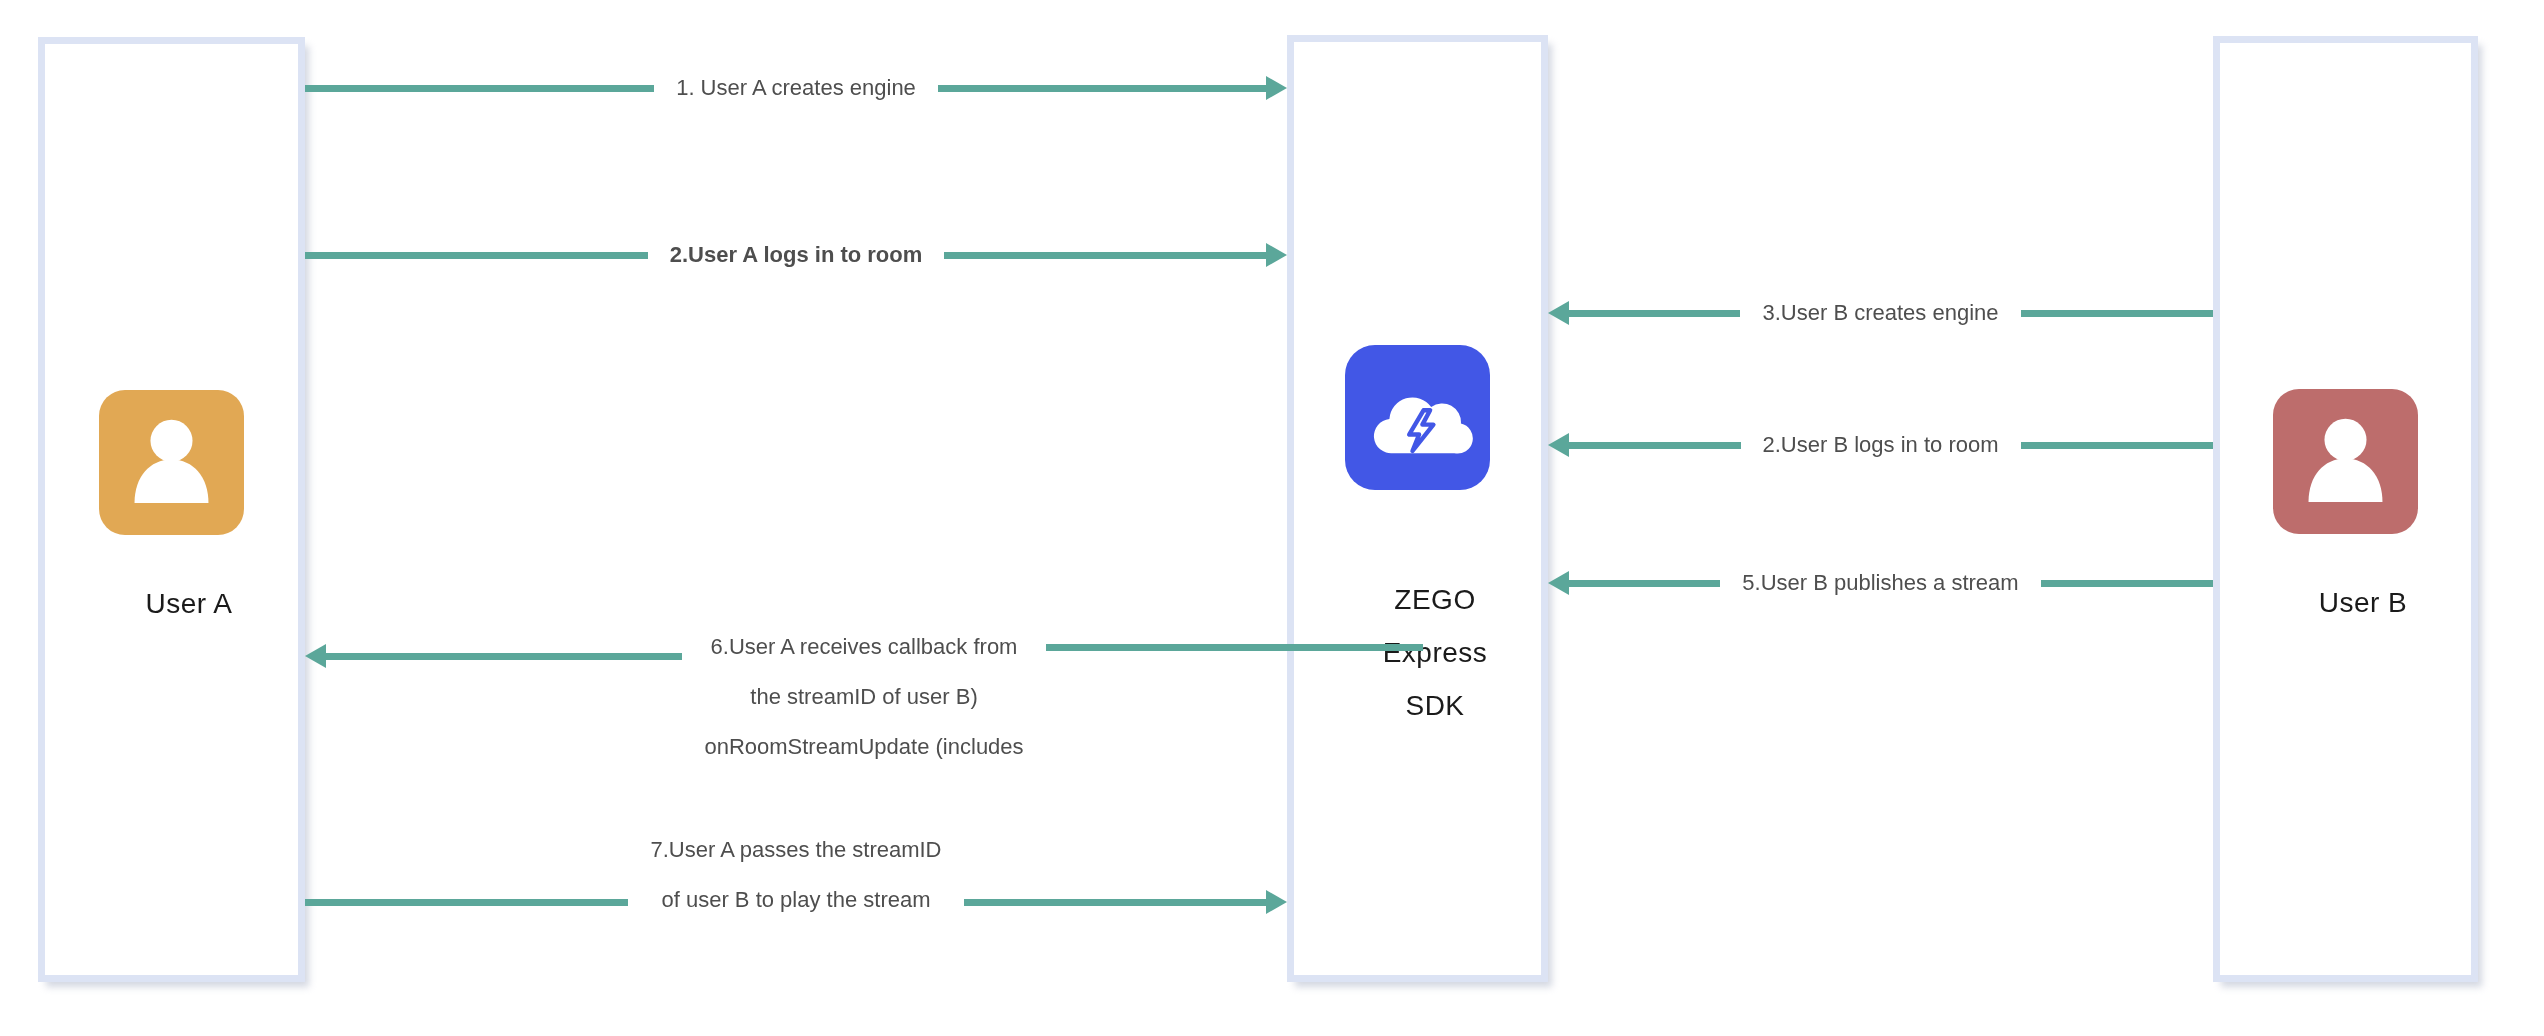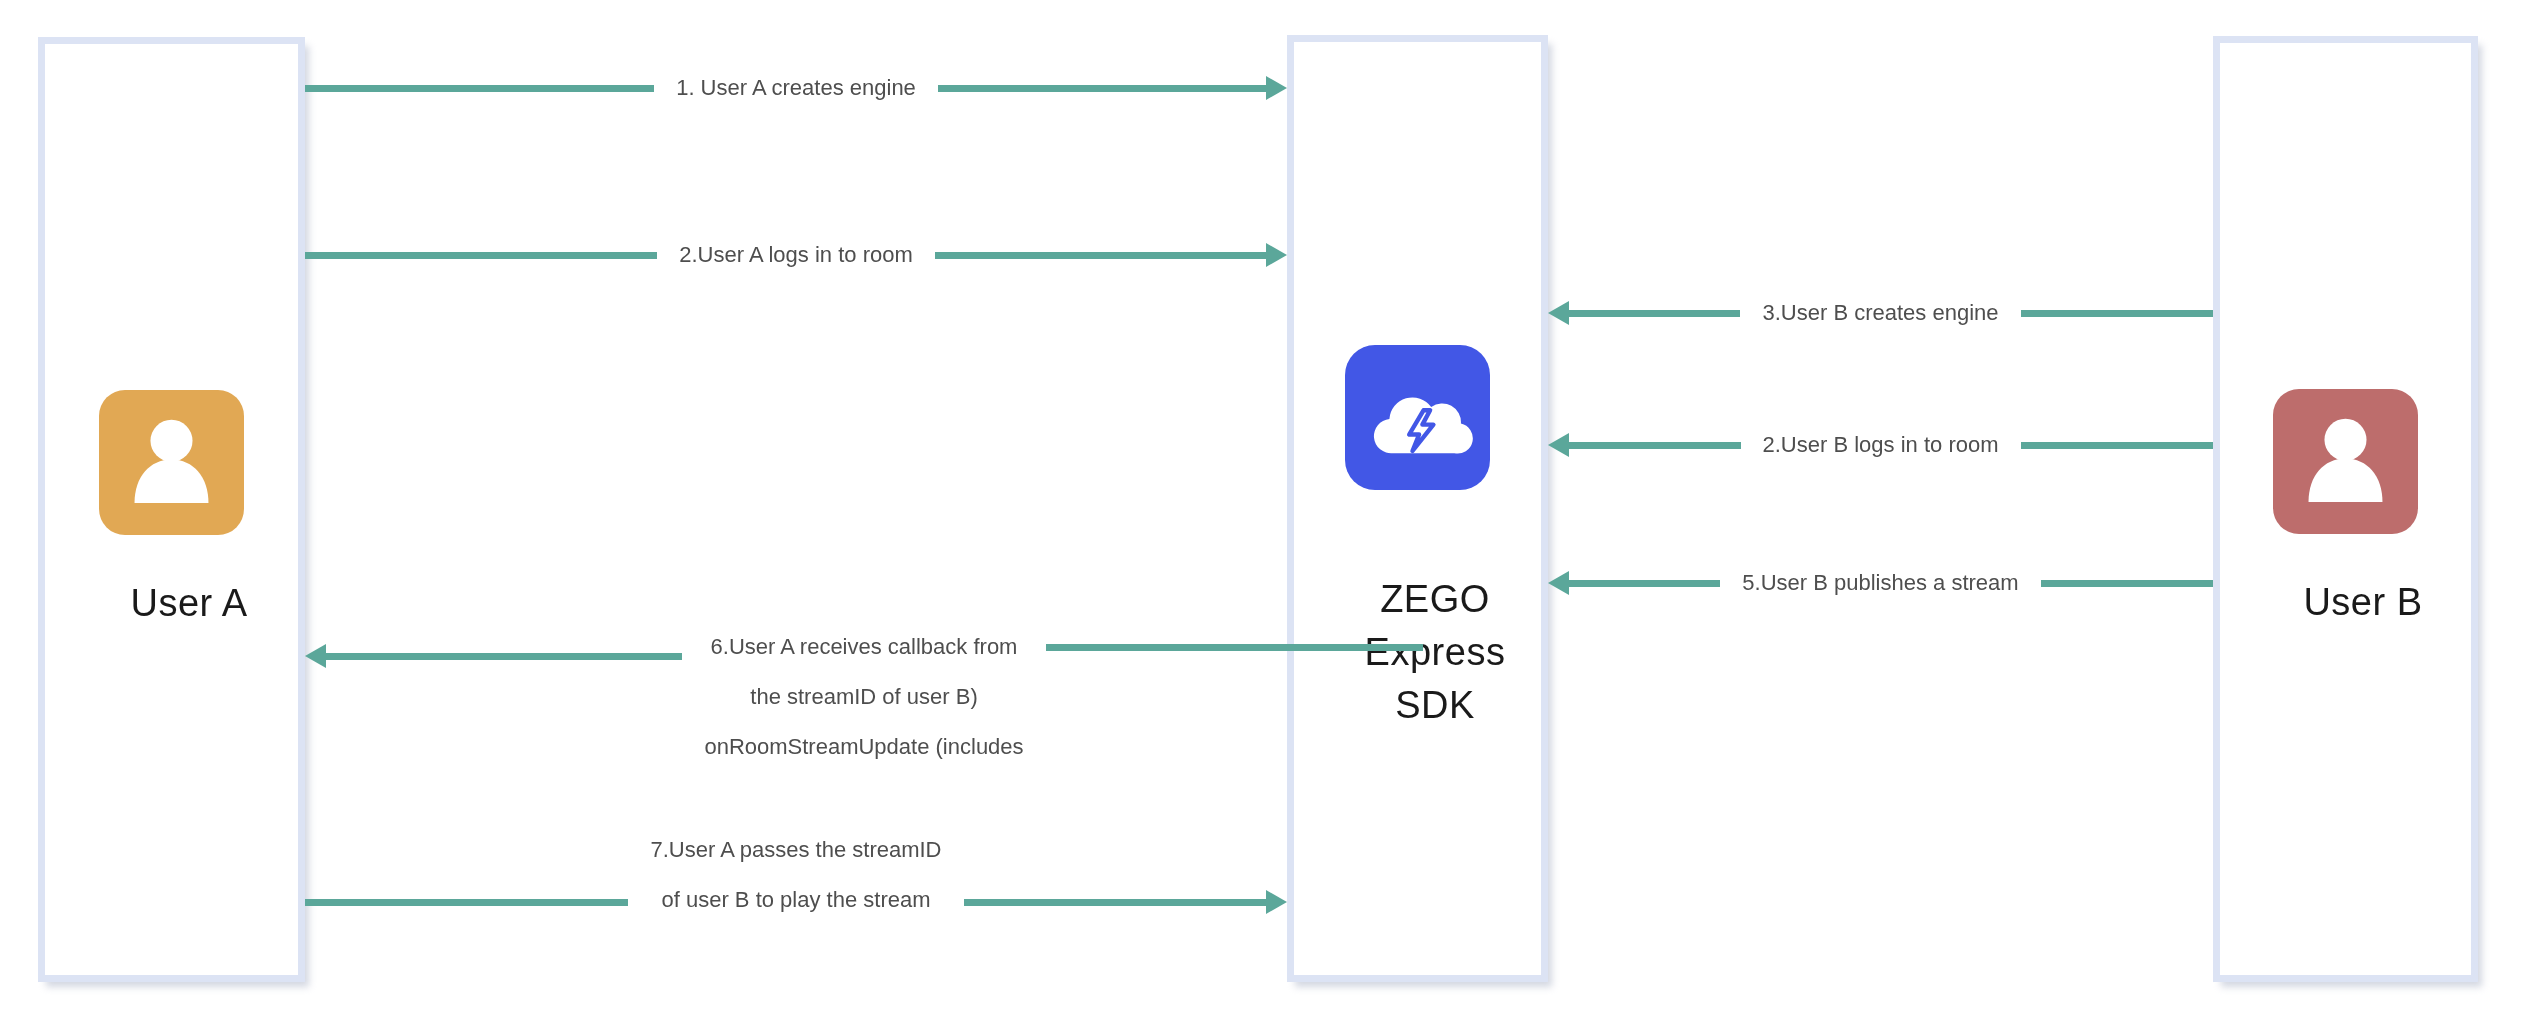--- a/index.html
+++ b/index.html
@@ -22,21 +22,21 @@
     display:flex;flex-direction:column;align-items:center;justify-content:center;
   }
   .actor-content{display:flex;flex-direction:column;align-items:center;}
   .avatar{
     width:145px;height:145px;border-radius:26px;
     display:flex;align-items:center;justify-content:center;
   }
   .avatar svg{width:145px;height:145px;display:block;}
   .actor-name{
     margin-top:42px;
-    font-size:38px;color:var(--name);
+    font-size:28px;color:var(--name);
     letter-spacing:0.5px;
     text-align:center;
     line-height:53px;
     white-space:pre-line;
     margin-left:35px;
   }
   .sdk-icon{
     width:145px;height:145px;border-radius:30px;
     background:#4257E6;
     display:flex;align-items:center;justify-content:center;
@@ -124,21 +124,21 @@
     <div class="tail">
         <div class="seg"></div>
       </div>
     <div class="msg-label">1. User A creates engine</div>
     <div class="tail">
       <div class="seg"></div>
         <div class="head head-right"></div>
     </div>
   </div>
 
-  <div class="msg center" style="left:305px;top:230px;width:982px;height:50px;">
+  <div class="msg center" style="left:305px;top:230px;width:982px;height:50px;font-weight:bold;">
     <div class="tail">
         <div class="seg"></div>
       </div>
     <div class="msg-label">2.User A logs in to room</div>
     <div class="tail">
       <div class="seg"></div>
         <div class="head head-right"></div>
     </div>
   </div>
 

